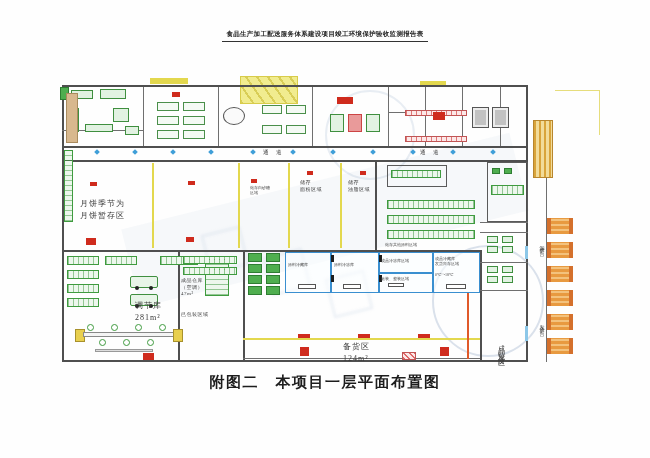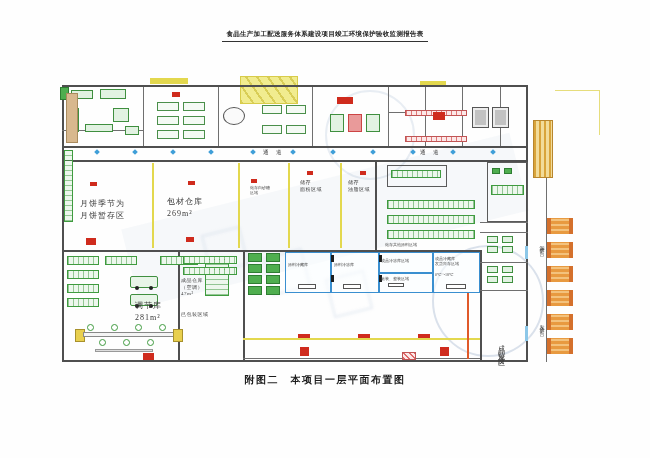--- a/index.html
+++ b/index.html
@@ -2,21 +2,21 @@
 <html><head>
 <meta charset="utf-8">
 <style>
   html,body{margin:0;padding:0;background:#ffffff;}
   .page{position:relative;width:650px;height:458px;background:#fefefe;overflow:hidden;
         font-family:"Liberation Serif","DejaVu Serif",serif;}
   .a{position:absolute;box-sizing:border-box;}
   .hdr{top:22px;left:0;width:650px;text-align:center;}
   .hdr span{display:inline-block;font-size:6.5px;font-weight:600;color:#222;
         border-bottom:1px solid #333;padding:0 4px 2px 4px;letter-spacing:.3px;}
-  .caption{top:373px;left:0;width:650px;text-align:center;font-size:10px;
+  .caption{top:373px;left:0;width:650px;text-align:center;font-size:15px;
         font-weight:bold;color:#1d1d1d;letter-spacing:1.5px;}
   .pagenum{top:408px;left:0;width:650px;text-align:center;font-size:7px;color:#555;}
   .plan{left:55px;top:50px;width:565px;height:325px;}
   
   .outer{border:2px solid #4f4f4f;}
   .w{background:#4f4f4f;}
   .p{background:#6f6f6f;}
   
   .yl{background:#e3d84e;}
   .ypatch{background:#f1ec8f;border:1px solid #d8cc4a;
@@ -155,22 +155,20 @@
     <div class="a dot" style="left:276px;top:100px"></div>
     <div class="a dot" style="left:316px;top:100px"></div>
     <div class="a dot" style="left:356px;top:100px"></div>
     <div class="a dot" style="left:396px;top:100px"></div>
     <div class="a dot" style="left:436px;top:100px"></div>
     <div class="lbl cor" style="left:208px;top:98px;width:30px">通 道</div>
     <div class="lbl cor" style="left:365px;top:98px;width:30px">通 道</div>
 
     <div class="lbl l8" style="left:25px;top:148px;width:75px">月饼季节为
 月饼暂存区</div>
-    <div class="lbl l8" style="left:112px;top:146px;width:62px">包材仓库
-269m²</div>
     <div class="lbl l4" style="left:195px;top:135px;width:35px">储存白砂糖
 区域</div>
     <div class="lbl l5" style="left:245px;top:130px;width:38px">储存
 面粉区域</div>
     <div class="lbl l5" style="left:293px;top:130px;width:38px">储存
 油脂区域</div>
     <div class="lbl l4" style="left:330px;top:192px;width:92px">储存其他原料区域</div>
     <div class="a red" style="left:35px;top:132px;width:7px;height:4px"></div>
     <div class="a red" style="left:31px;top:188px;width:10px;height:7px"></div>
     <div class="a red" style="left:133px;top:131px;width:7px;height:4px"></div>
@@ -247,20 +245,22 @@
     <div class="a bench" style="left:333px;top:233px;width:16px;height:4px"></div>
     <div class="a bench" style="left:391px;top:234px;width:20px;height:5px"></div>
     <div class="lbl l4" style="left:233px;top:212px;width:40px">原料冷藏库</div>
     <div class="lbl l4" style="left:279px;top:212px;width:42px">原料冷冻库</div>
     <div class="lbl l4" style="left:326px;top:208px;width:48px">成品冷冻库区域</div>
     <div class="lbl l4" style="left:326px;top:226px;width:48px">散装、整装区域</div>
     <div class="lbl l4" style="left:380px;top:206px;width:43px">成品冷藏库
 发货暂存区域</div>
     <div class="lbl l4" style="left:380px;top:222px;width:43px">0℃~-18℃</div>
 
+    <div class="lbl l8" style="left:288px;top:291px;width:58px">备货区
+124m²</div>
     <div class="a red" style="left:243px;top:284px;width:12px;height:4px"></div>
     <div class="a red" style="left:303px;top:284px;width:12px;height:4px"></div>
     <div class="a red" style="left:363px;top:284px;width:12px;height:4px"></div>
     <div class="a red" style="left:245px;top:297px;width:9px;height:9px"></div>
     <div class="a red" style="left:385px;top:297px;width:9px;height:9px"></div>
     <div class="a" style="left:412px;top:243px;width:2px;height:66px;background:#e05a2a"></div>
     <div class="a pinkh" style="left:347px;top:302px;width:14px;height:8px"></div>
 
     <div class="a gfurn" style="left:432px;top:186px;width:11px;height:7px"></div>
     <div class="a gfurn" style="left:447px;top:186px;width:11px;height:7px"></div>

